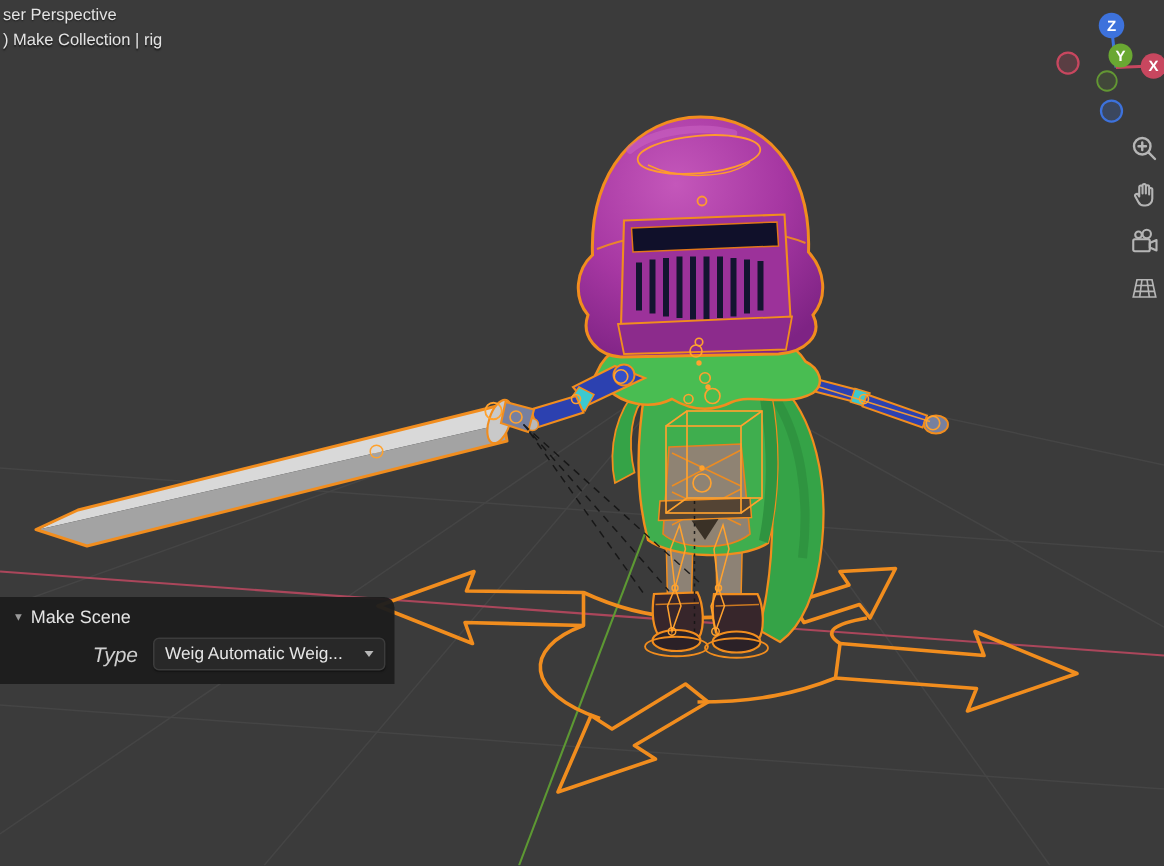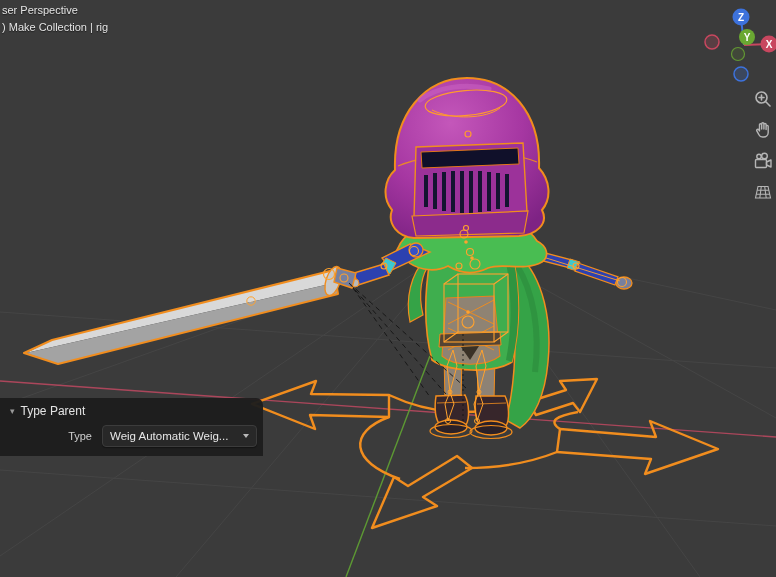--- a/index.html
+++ b/index.html
@@ -10,21 +10,21 @@
   .overlay-tl{position:absolute;top:2px;left:2px;color:var(--c-text,#d9d9d9);
     font-size:11px;line-height:17px;text-shadow:0 1px 1px rgba(0,0,0,.55);user-select:none;}
   .nav-gizmo{position:absolute;top:0;right:0;}
   .tools{position:absolute;top:88px;right:1px;display:flex;flex-direction:column;gap:9px;}
   .tool-btn{width:24px;height:22px;display:flex;align-items:center;justify-content:center;opacity:.9;cursor:pointer;}
   .op-panel{position:absolute;left:0;bottom:0;width:263px;height:58px;
     background:rgba(29,29,29,.96);border-top-right-radius:7px;color:var(--c-text,#e4e4e4);}
   .op-header{display:flex;align-items:center;gap:6px;height:26px;padding:0 10px;font-size:12px;}
   .caret{font-size:9px;color:#9a9a9a;}
   .op-row{display:flex;align-items:center;height:24px;padding:0 6px;}
-  .op-row label{width:86px;text-align:right;padding-right:10px;font-size:11px;color:#cfcfcf;}
+  .op-row label{width:86px;text-align:right;padding-right:10px;font-size:14px;color:#cfcfcf;font-style:italic;}
   .dropdown{flex:1;height:20px;background:var(--c-widget_bg,#282828);border:1px solid #3c3c3c;
     border-radius:4px;display:flex;align-items:center;padding:0 7px;font-size:11.5px;
     color:#e6e6e6;cursor:pointer;box-shadow:0 1px 1px rgba(0,0,0,.35);}
   .dropdown .val{flex:1;white-space:nowrap;overflow:hidden;}
   .chev{width:0;height:0;border-left:3.5px solid transparent;border-right:3.5px solid transparent;
     border-top:4px solid #b8b8b8;margin-left:4px;}
 </style>
 </head>
 <body>
 
@@ -265,21 +265,21 @@
             <path d="M5,4.5 H15 L17.5,16 H2.5 Z"></path>
             <path d="M8.3,4.5 L6.8,16 M11.7,4.5 L13.2,16 M4.2,8.3 H15.9 M3.3,12.2 H16.8"></path>
           </g>
         </svg>
     </div>
   </div>
 
   <div class="op-panel">
     <div class="op-header">
       <span class="caret">▾</span>
-      <span>Type Parent</span>
+      <span>Make Scene</span>
     </div>
     <div class="op-row">
       <label>Type</label>
       <div class="dropdown">
         <span class="val">Weig Automatic Weig...</span>
         <span class="chev"></span>
       </div>
     </div>
   </div>
 

